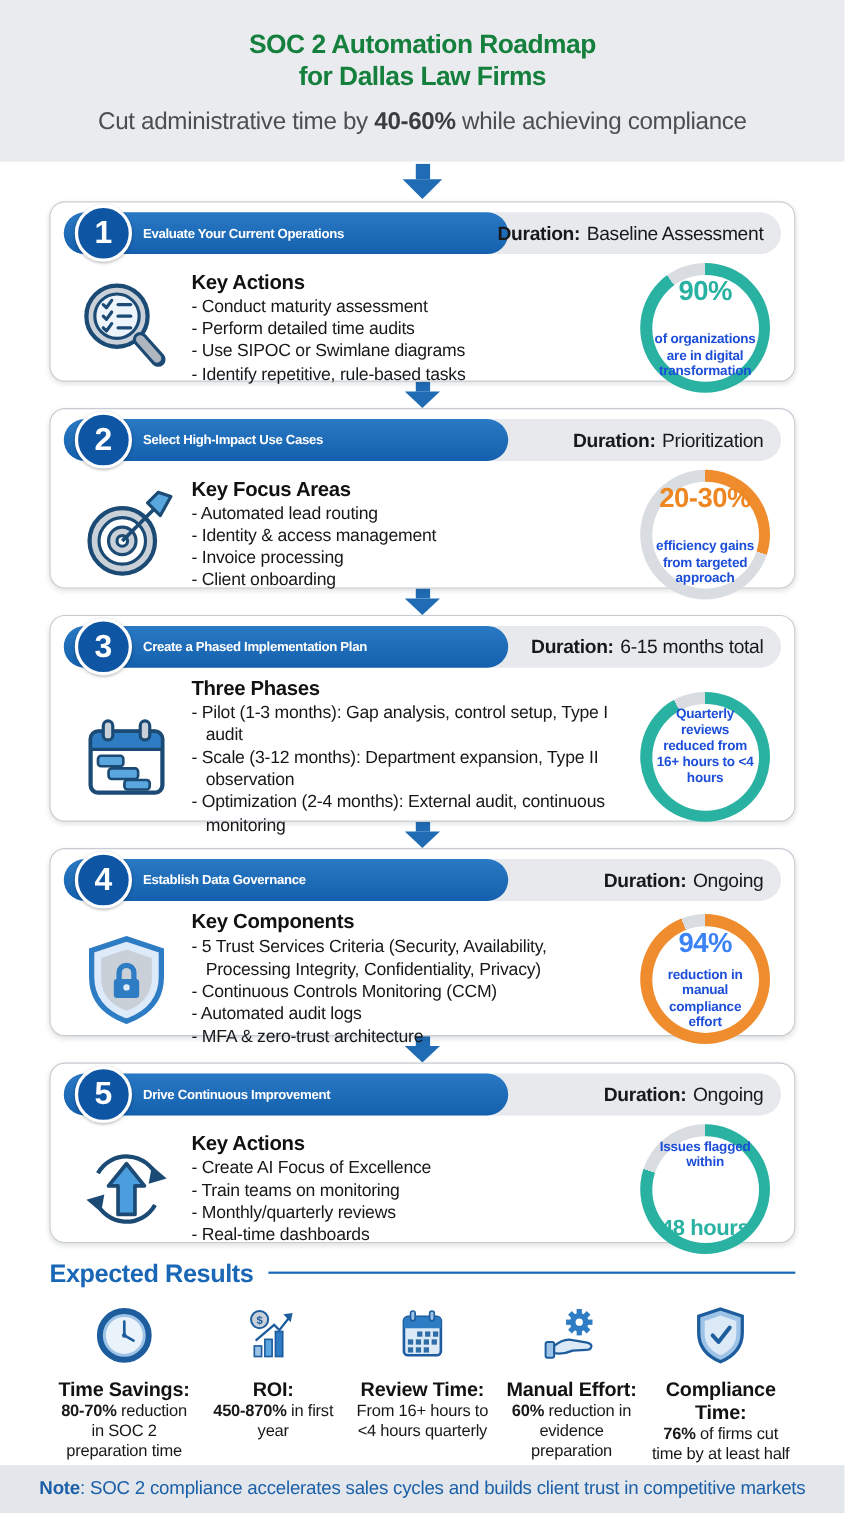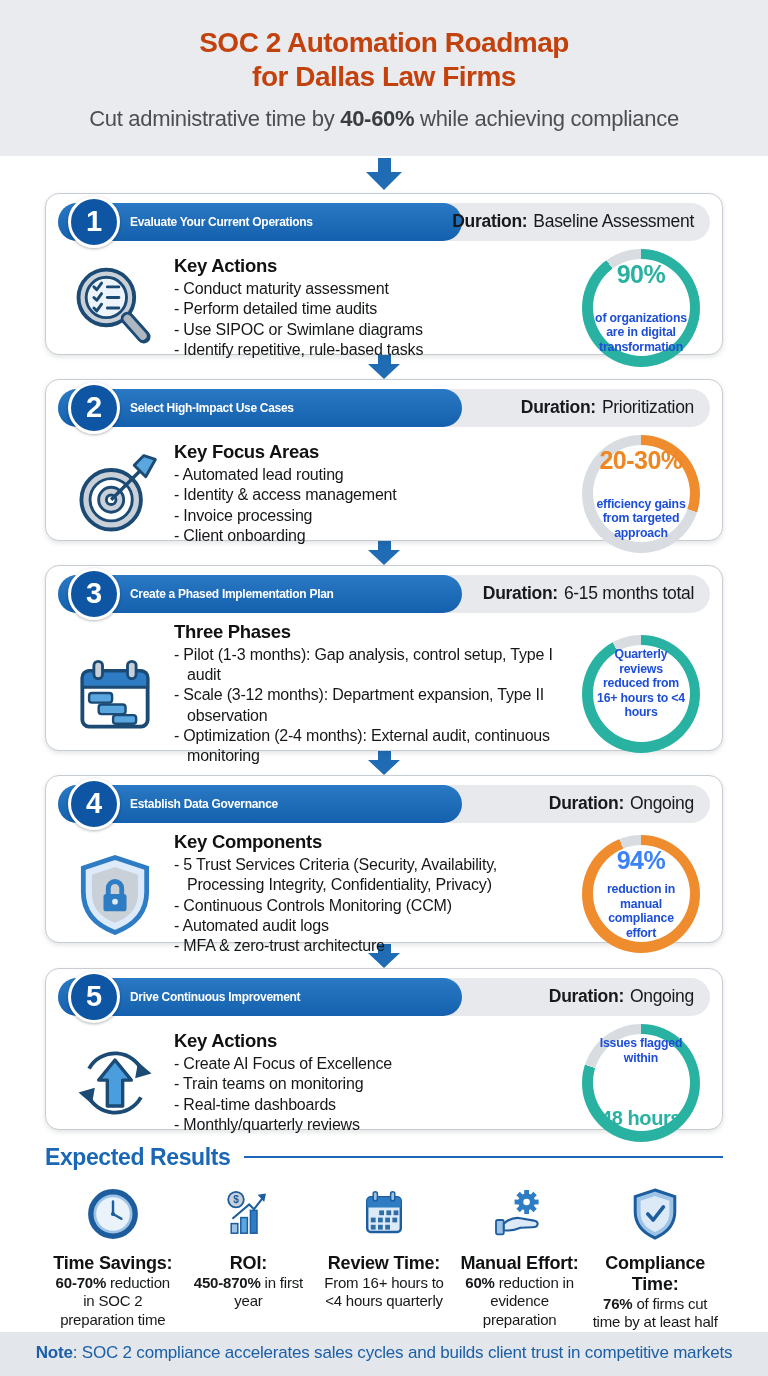--- a/index.html
+++ b/index.html
@@ -1,21 +1,21 @@
 <!DOCTYPE html>
 <html><head>
 <meta charset="utf-8">
 <style>
   * { margin:0; padding:0; box-sizing:border-box; }
   body { background:#fff; font-family:"Liberation Sans", sans-serif; }
   .page { width:768px; height:1376px; background:#fff; display:flex; flex-direction:column; overflow:hidden; }
 
   
   .header { background:#e9ebee; padding:26px 20px 24px; text-align:center; }
-  .title { color:#c2410c; font-size:28px; font-weight:bold; line-height:1.22; letter-spacing:-0.5px; }
+  .title { color:#15803d; font-size:24px; font-weight:bold; line-height:1.22; letter-spacing:-0.5px; }
   .subtitle { margin-top:12px; color:#4c4f52; font-size:22px; letter-spacing:-0.3px; }
   .subtitle b { color:#3a3d40; }
 
   
   .arrow-wrap { display:flex; justify-content:center; align-items:center; height:42px; }
   .arrow-wrap.small { height:28px; }
   .arrow { display:flex; flex-direction:column; align-items:center; }
   .arrow .stem { width:13px; height:14px; background:#1f6cb5; }
   .arrow .head { width:0; height:0; border-left:18px solid transparent; border-right:18px solid transparent; border-top:18px solid #1f6cb5; }
   .arrow-wrap.small .stem { height:9px; }
@@ -298,22 +298,22 @@
           <polygon points="74,28 88,40 71,45" fill="#1b4a74"></polygon>
           <path d="M77 65 A31 31 0 0 1 21 61" fill="none" stroke="#1b4a74" stroke-width="4"></path>
           <polygon points="26,72 12,60 29,55" fill="#1b4a74"></polygon>
           <polygon points="50,26 67,47 58,47 58,74 42,74 42,47 33,47" fill="#4a9ede" stroke="#1b4a74" stroke-width="3.5" stroke-linejoin="round"></polygon>
         </svg>
       </div>
       <div class="step-text">
         <div class="section-heading">Key Actions</div>
         <div class="bullet">- Create AI Focus of Excellence</div>
         <div class="bullet">- Train teams on monitoring</div>
+        <div class="bullet">- Monthly/quarterly reviews</div>
         <div class="bullet">- Real-time dashboards</div>
-        <div class="bullet">- Monthly/quarterly reviews</div>
       </div>
       <div class="stat">
         <div class="ring" style="background: conic-gradient(rgb(41, 178, 162) 0%, rgb(41, 178, 162) 80%, rgb(217, 221, 226) 80%, rgb(217, 221, 226) 100%);">
           <div class="ring-inner">
 
             <div class="stat-text">Issues flagged within</div>
             <div class="stat-bottom" style="color: rgb(41, 178, 162);">48 hours</div>
           </div>
         </div>
       </div>
@@ -331,21 +331,21 @@
         <div class="result-icon">
           <svg width="60" height="60" viewBox="0 0 100 100">
             <circle cx="50" cy="50" r="37" fill="#9dc3e6" stroke="#1d5d9e" stroke-width="9"></circle>
             <circle cx="50" cy="50" r="28" fill="#eaf2fa"></circle>
             <line x1="50" y1="50" x2="50" y2="29" stroke="#1d5d9e" stroke-width="4" stroke-linecap="round"></line>
             <line x1="50" y1="50" x2="64" y2="58" stroke="#1d5d9e" stroke-width="4" stroke-linecap="round"></line>
             <circle cx="50" cy="50" r="3.5" fill="#1d5d9e"></circle>
           </svg>
         </div>
         <div class="result-label">Time Savings:</div>
-        <div class="result-desc"><b>60-70%</b><span> reduction in SOC 2 preparation time</span></div>
+        <div class="result-desc"><b>80-70%</b><span> reduction in SOC 2 preparation time</span></div>
       </div>
 
       <div class="result-item">
         <div class="result-icon">
           <svg width="60" height="60" viewBox="0 0 100 100">
             <circle cx="30" cy="26" r="13" fill="#c9d0d8" stroke="#1d5d9e" stroke-width="3"></circle>
             <text x="30" y="32" font-size="17" font-weight="bold" fill="#1d5d9e" text-anchor="middle" font-family="Liberation Sans, sans-serif">$</text>
             <rect x="22" y="66" width="11" height="16" fill="#9dc3e6" stroke="#1d5d9e" stroke-width="2.5"></rect>
             <rect x="38" y="56" width="11" height="26" fill="#5aa7e0" stroke="#1d5d9e" stroke-width="2.5"></rect>
             <rect x="54" y="44" width="11" height="38" fill="#2e7cc4" stroke="#1d5d9e" stroke-width="2.5"></rect>

